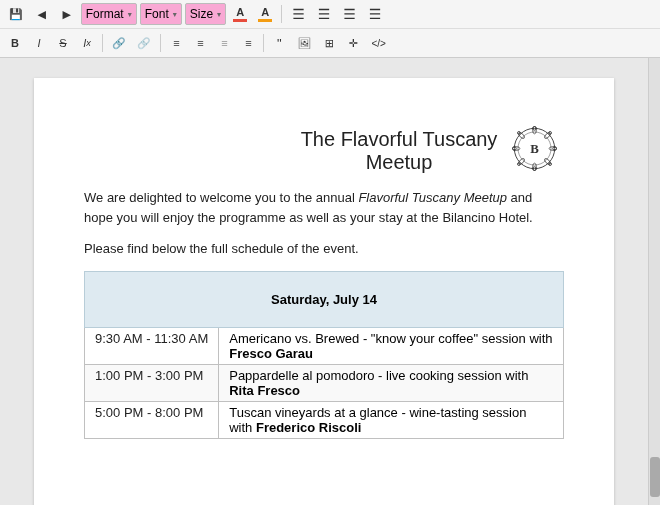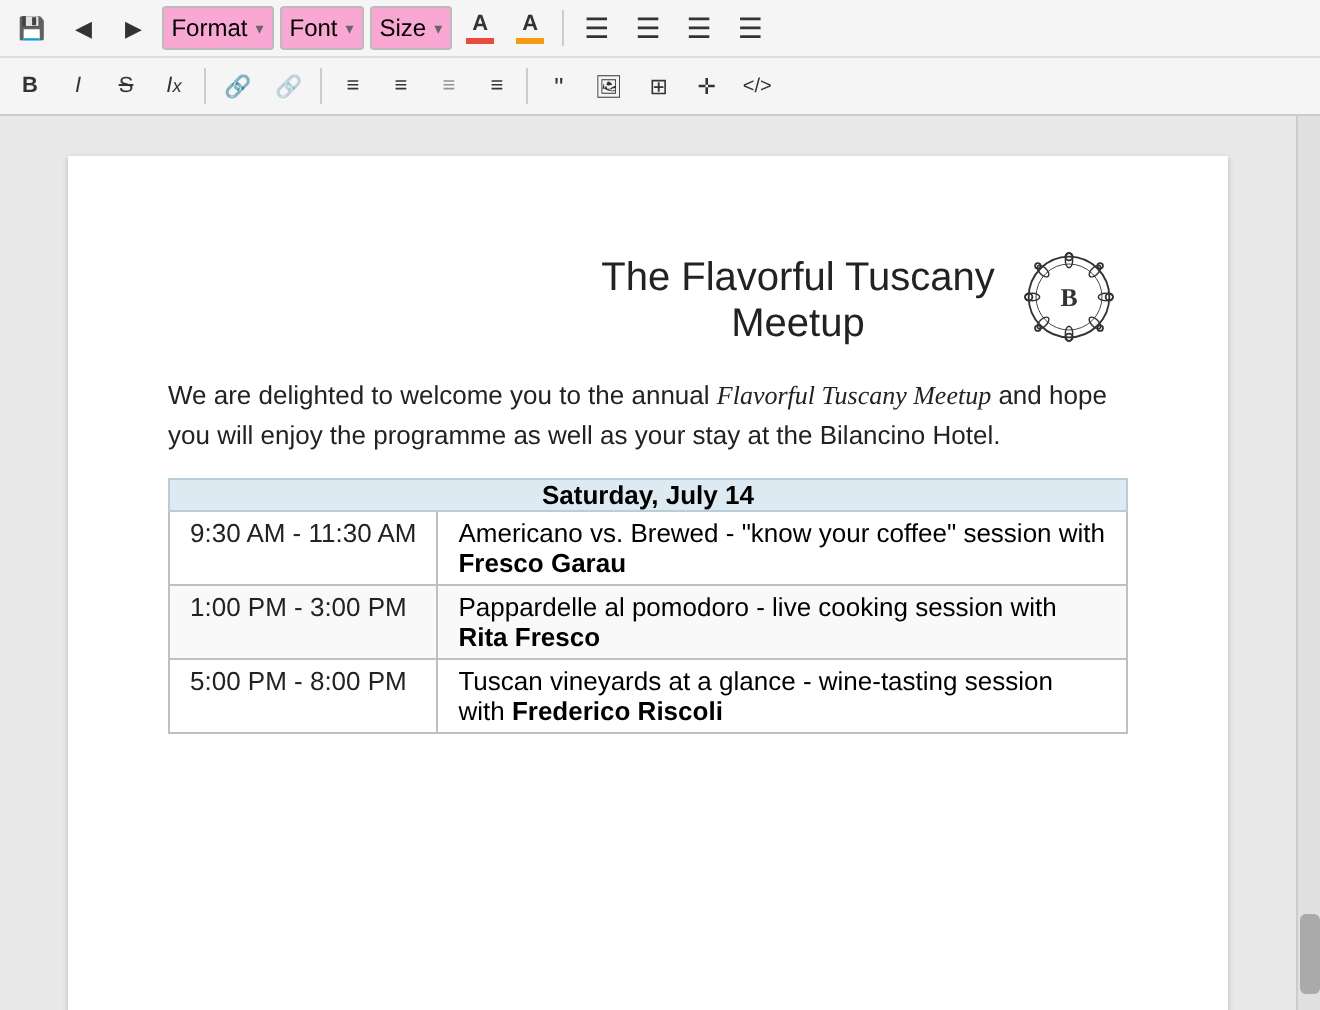--- a/index.html
+++ b/index.html
@@ -163,34 +163,33 @@
 
     .body-text {
       font-size: 13px;
       color: #222;
       line-height: 1.5;
       margin-bottom: 12px;
     }
 
     .italic-text {
       font-style: italic;
-      font-family: Liberation Serif, serif;
     }
 
     
     .schedule-table {
       width: 100%;
       border-collapse: collapse;
       margin-top: 10px;
       font-size: 13px;
     }
 
     .schedule-table th {
       background: #deeaf1;
-      padding: 0 10px;
+      padding: 20px 10px;
       text-align: center;
       font-weight: bold;
       border: 1px solid #b8cdd8;
     }
 
     .schedule-table td {
       padding: 3px 10px;
       border: 1px solid #c0c0c0;
       vertical-align: top;
     }
@@ -326,20 +325,21 @@
           </svg>
         </div>
       </div>
 
 
 
       <p class="body-text">
         <span>We are delighted to welcome you to the annual </span><span class="italic-text">Flavorful Tuscany Meetup</span><span> and hope you will enjoy the programme as well as your stay at the Bilancino Hotel.</span>
       </p>
 
+      <p class="body-text">Please find below the full schedule of the event.</p>
 
       <table class="schedule-table">
         <thead>
           <tr>
             <th colspan="2">Saturday, July 14</th>
           </tr>
         </thead>
         <tbody>
           <tr>
             <td class="time-col">9:30 AM - 11:30 AM</td>

